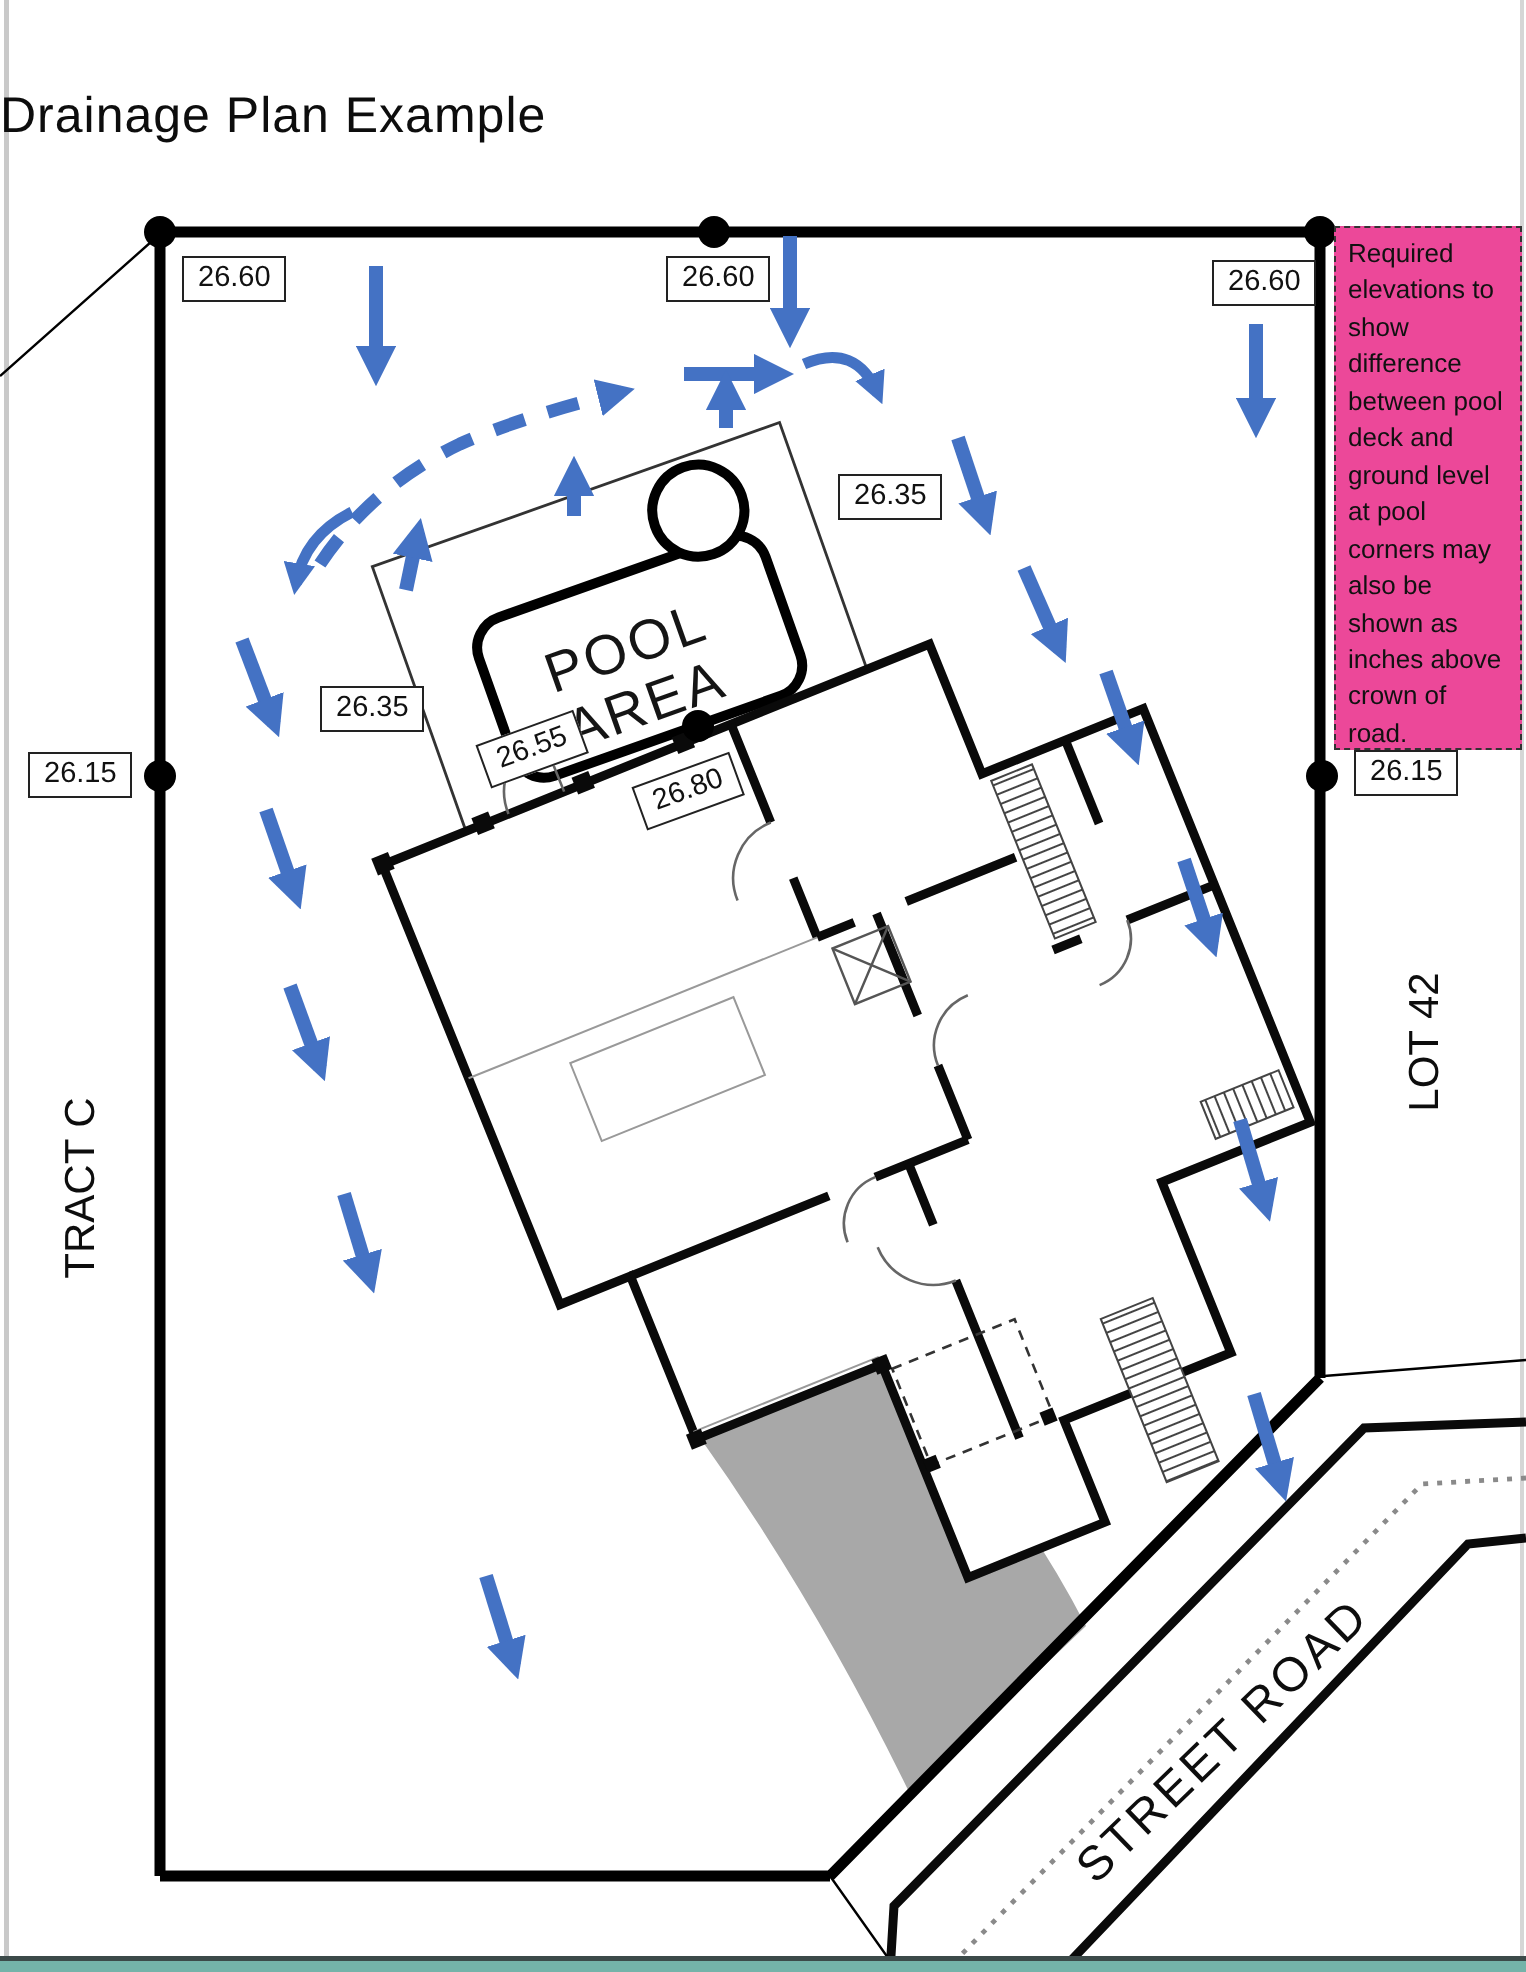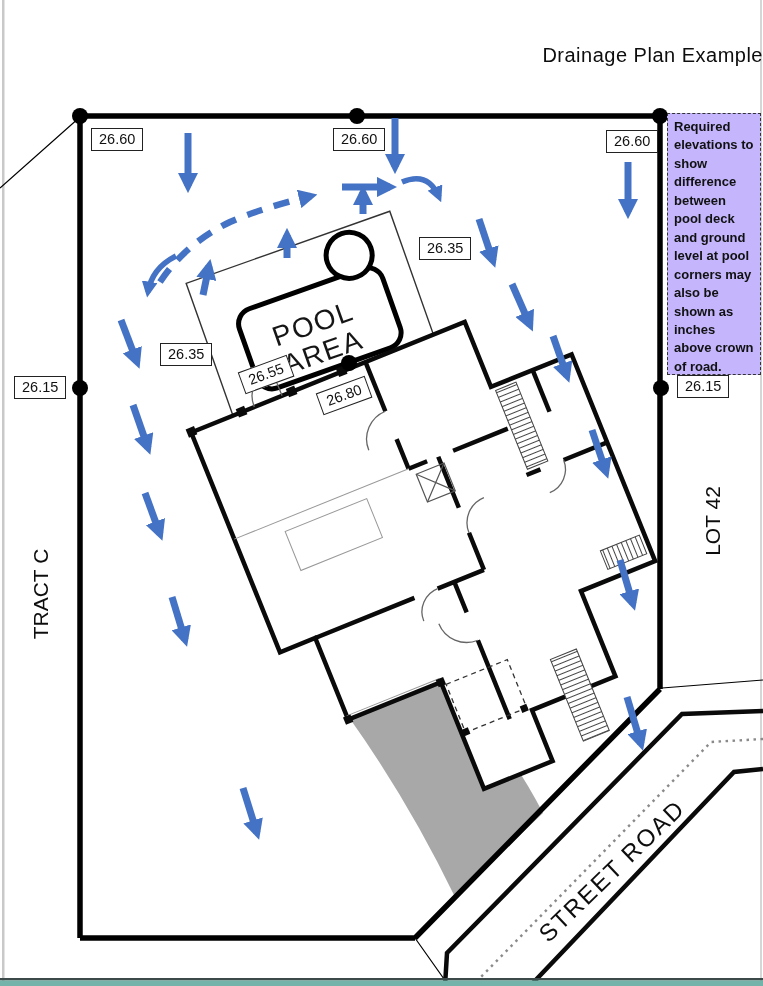--- a/index.html
+++ b/index.html
@@ -1,25 +1,25 @@
 <!DOCTYPE html>
 <html><head>
 <meta charset="utf-8">
 <style>
   html,body{margin:0;padding:0;background:#fff;}
   #page{position:relative;width:763px;height:986px;background:#fff;overflow:hidden;
         font-family:"Liberation Sans",sans-serif;color:#111;}
   #plan-svg{position:absolute;left:0;top:0;}
-  .title{position:absolute;left:0;top:44px;width:763px;text-align:right;
-         font-size:20px;letter-spacing:.5px;color:#0d0d0d;}
+  .title{position:absolute;left:0;top:44px;width:763px;text-align:left;
+         font-size:25px;letter-spacing:.5px;color:#0d0d0d;}
   .elev{position:absolute;background:#fff;border:1.4px solid #222;font-size:14.5px;
         padding:3px 7px;line-height:1;white-space:nowrap;}
   .elev.rot{transform:rotate(-20deg);}
-  .note{position:absolute;background:#c4b5fd;border:1.6px dashed #333;font-size:13px;
-        line-height:1.42;padding:4px 6px;box-sizing:border-box;font-weight:bold;}
+  .note{position:absolute;background:#ec4899;border:1.6px dashed #333;font-size:13px;
+        line-height:1.42;padding:4px 6px;box-sizing:border-box;}
   .note.center{font-size:12.6px;text-align:center;line-height:1.38;}
   .side-label{position:absolute;font-size:21px;color:#0d0d0d;white-space:nowrap;
               transform:translate(-50%,-50%) rotate(-90deg);}
   .street-label{position:absolute;font-size:24px;letter-spacing:2px;color:#0d0d0d;white-space:nowrap;
               transform:translate(-50%,-50%) rotate(-44deg);}
   .pool-text{font-size:28px;letter-spacing:1.5px;fill:#151515;}
 </style>
 </head>
 <body>
 

